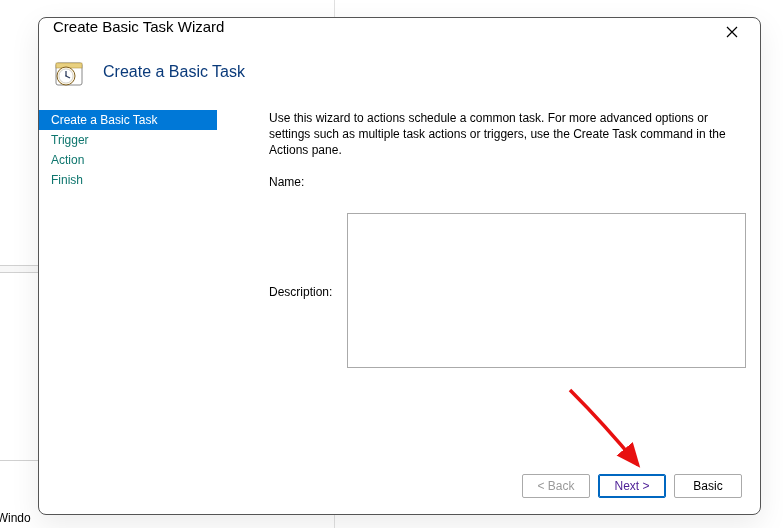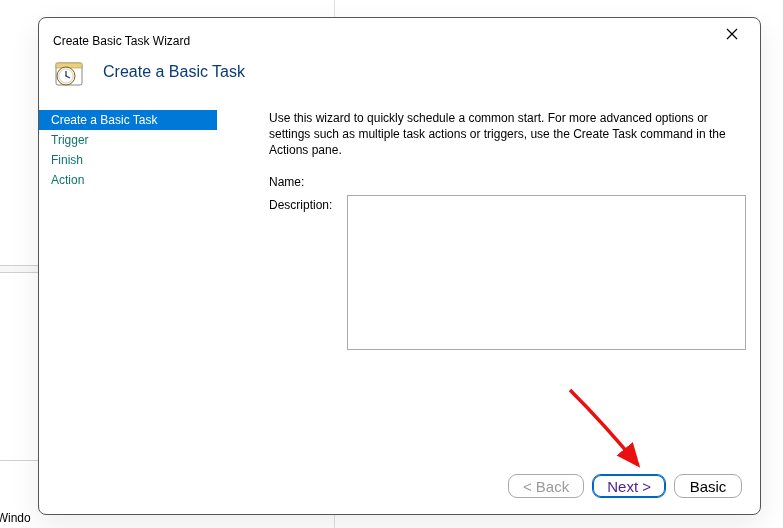--- a/index.html
+++ b/index.html
@@ -63,23 +63,23 @@
     background: #fff;
     border: 1px solid #555;
     border-radius: 8px;
     box-shadow: 0 10px 30px rgba(0,0,0,0.08);
     display: flex;
     flex-direction: column;
   }
   .titlebar {
     height: 30px;
     display: flex;
-    align-items: flex-end;
+    align-items: flex-start;
     padding: 0 8px 0 14px;
-    font-size: 12px;
+    font-size: 15px;
   }
   .titlebar .title { flex: 1; }
   .close-btn {
     width: 40px;
     height: 28px;
     display: flex;
     align-items: center;
     justify-content: center;
     cursor: pointer;
     border-radius: 4px;
@@ -129,22 +129,22 @@
     padding: 0 0 0 52px;
     position: relative;
   }
   .instr {
     font-size: 12px;
     line-height: 16px;
     margin-bottom: 14px;
   }
   .row {
     display: flex;
-    align-items: flex-start;
-    margin-bottom: 6px;
+    align-items: center;
+    margin-bottom: 24px;
   }
   .row .lbl {
     width: 78px;
     padding-top: 3px;
     font-size: 12px;
   }
   .name-input {
     flex: 1;
     height: 20px;
     font-family: inherit;
@@ -171,24 +171,24 @@
     display: flex;
     justify-content: flex-end;
     gap: 8px;
     padding: 12px 18px 16px 0;
   }
   .btn {
     min-width: 68px;
     height: 24px;
     padding: 0 14px;
     font-family: inherit;
-    font-size: 15px;
+    font-size: 12px;
     background: #fff;
     border: 1px solid #aaa;
-    border-radius: 9px;
+    border-radius: 2px;
     cursor: pointer;
   }
   .btn:disabled {
     color: #9a9a9a;
     cursor: default;
   }
   .btn.primary {
     border: 1px solid #0067c0;
     box-shadow: inset 0 0 0 1px #0067c0;
     color: #4c1d95;
@@ -234,26 +234,26 @@
       <line x1="13" y1="20" x2="17" y2="22" stroke="#304060" stroke-width="1.3"></line>
       <circle cx="13" cy="20" r="0.8" fill="#304060"></circle>
     </svg>
     <span class="header-title">Create a Basic Task</span>
   </div>
 
   <div class="body">
     <div class="sidebar">
       <div class="step active">Create a Basic Task</div>
       <div class="step plain">Trigger</div>
+      <div class="step plain">Action</div>
       <div class="step plain">Finish</div>
-      <div class="step plain">Action</div>
     </div>
 
     <div class="content">
-      <div class="instr">Use this wizard to quickly schedule a common start.  For more advanced options or settings such as multiple task actions or triggers, use the Create Task command in the Actions pane.</div>
+      <div class="instr">Use this wizard to actions schedule a common task.  For more advanced options or settings such as multiple task actions or triggers, use the Create Task command in the Actions pane.</div>
       <div class="row">
         <div class="lbl">Name:</div>
       </div>
       <div class="row">
         <div class="lbl">Description:</div>
         <textarea class="desc-input" style=""></textarea>
       </div>
     </div>
   </div>
 

